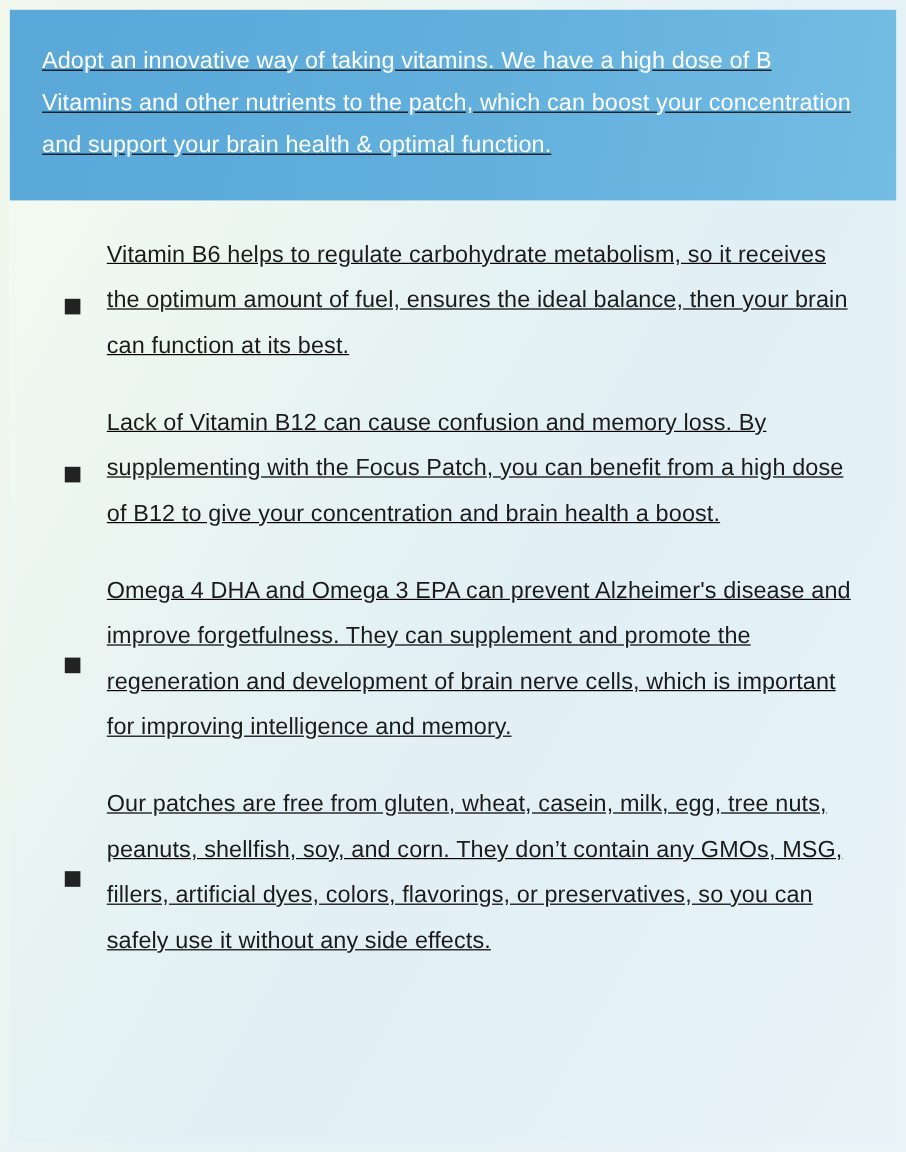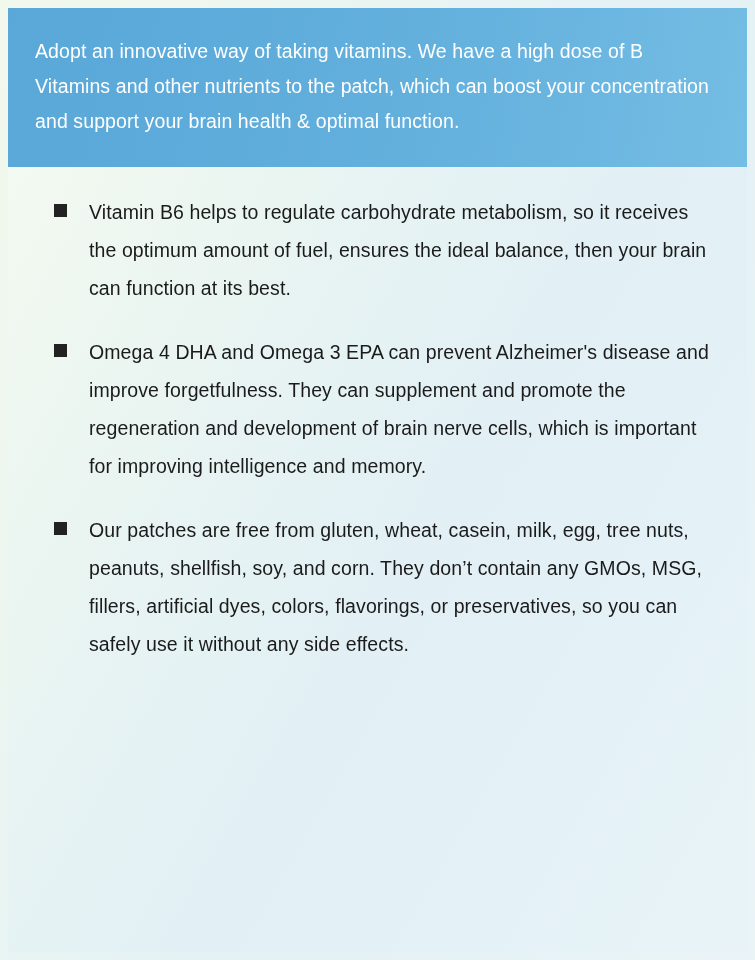--- a/index.html
+++ b/index.html
@@ -21,20 +21,21 @@
     box-sizing: border-box;
     
     background: linear-gradient(115deg,
                 #f2f8ec 0%,
                 #eef6ef 18%,
                 #e8f4f3 38%,
                 #e4f1f5 58%,
                 #e6f2f6 78%,
                 #eaf4f7 100%);
     padding: 8px 8px 8px 8px;
+    text-decoration: underline;
   }
 
   .inner {
     position: relative;
     width: 739px;
     height: 944px;
     box-sizing: border-box;
     overflow: hidden;
     background: linear-gradient(120deg,
                 #f6fbf0 0%,
@@ -65,21 +66,21 @@
     letter-spacing: 0.1px;
     font-weight: 400;
   }
 
   
   .content {
     padding: 26px 30px 10px 30px;
   }
   .bullet-item {
     display: flex;
-    align-items: flex-start;
+    align-items: center;
     margin-bottom: 26px;
   }
   .bullet-item:last-child {
     margin-bottom: 16px;
   }
   .bullet-marker {
     flex: 0 0 auto;
     width: 13px;
     height: 13px;
     background: #222222;
@@ -103,20 +104,24 @@
       <div class="banner-text">Adopt an innovative way of taking vitamins. We have a high dose of B Vitamins and other nutrients to the patch, which can boost your concentration and support your brain health &amp; optimal function.</div>
     </div>
 
     <div class="content">
 
       <div class="bullet-item">
         <span class="bullet-marker"></span>
         <span class="bullet-text">Vitamin B6 helps to regulate carbohydrate metabolism, so it receives the optimum amount of fuel, ensures the ideal balance, then your brain can function at its best.</span>
       </div>
 
+      <div class="bullet-item">
+        <span class="bullet-marker"></span>
+        <span class="bullet-text">Lack of Vitamin B12 can cause confusion and memory loss. By supplementing with the Focus Patch, you can benefit from a high dose of B12 to give your concentration and brain health a boost.</span>
+      </div>
 
       <div class="bullet-item">
         <span class="bullet-marker"></span>
         <span class="bullet-text">Omega 4 DHA and Omega 3 EPA can prevent Alzheimer's disease and improve forgetfulness. They can supplement and promote the regeneration and development of brain nerve cells, which is important for improving intelligence and memory.</span>
       </div>
 
       <div class="bullet-item">
         <span class="bullet-marker"></span>
         <span class="bullet-text">Our patches are free from gluten, wheat, casein, milk, egg, tree nuts, peanuts, shellfish, soy, and corn. They don’t contain any GMOs, MSG, fillers, artificial dyes, colors, flavorings, or preservatives, so you can safely use it without any side effects.</span>
       </div>

